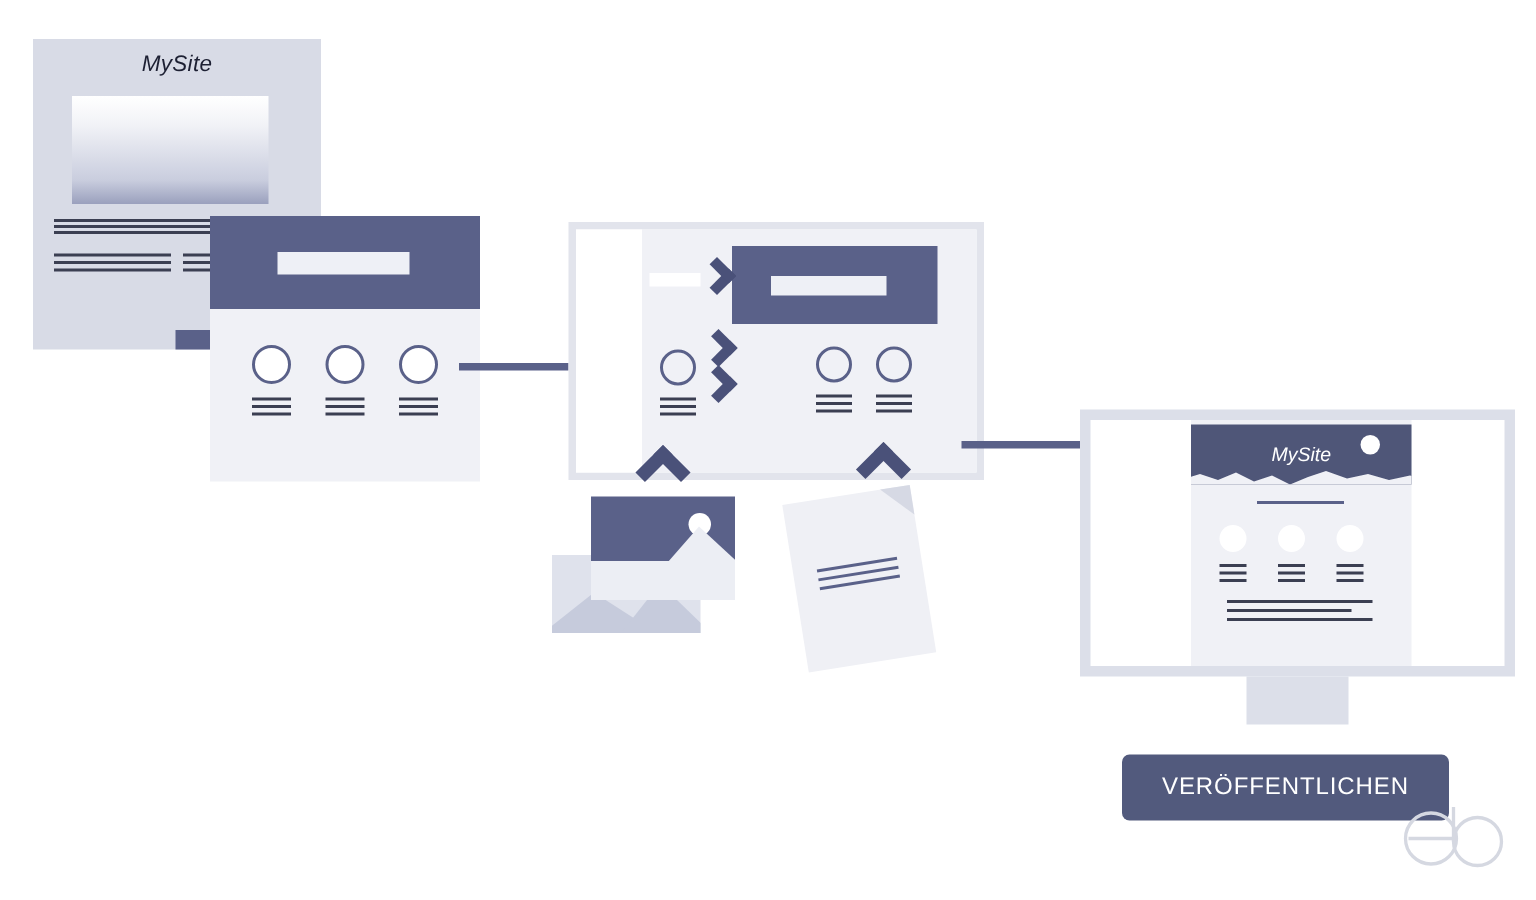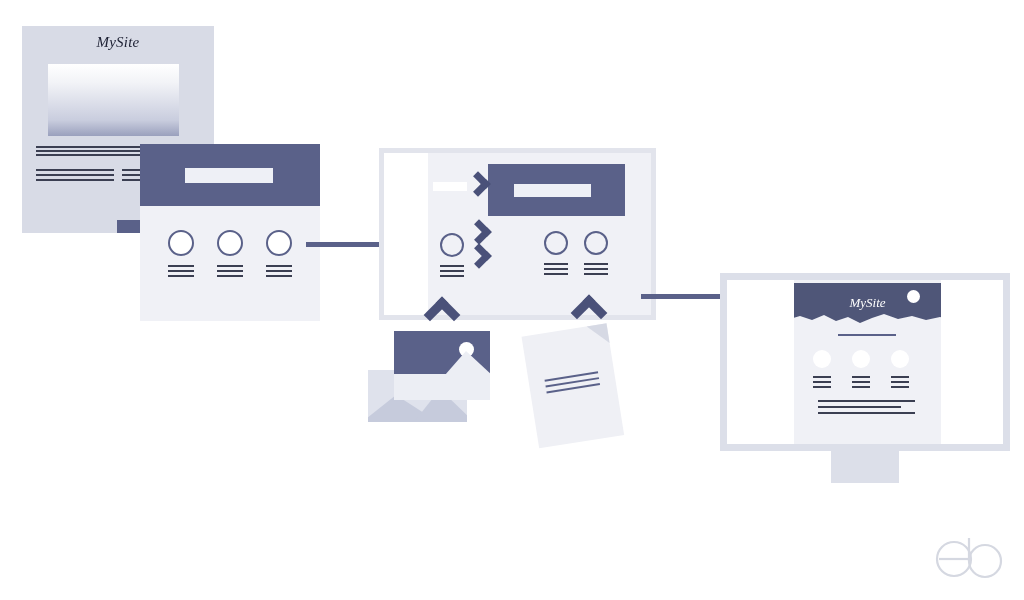--- a/index.html
+++ b/index.html
@@ -15,21 +15,21 @@
     width: 1024px;
     height: 600px;
     background: #ffffff;
     overflow: hidden;
   }
 
   
   .abs { position: absolute; }
   .txtline { background: #3b3f52; }
   .serif-italic {
-    font-family: Liberation Serif, serif;
+    font-family: Liberation Sans, sans-serif;
     font-style: italic;
   }
 
   
   .tpl-card-back {
     left: 22px; top: 26px;
     width: 192px; height: 207px;
     background: #d8dbe6;
   }
   .tpl-card-back .tpl-title {
@@ -452,20 +452,21 @@
       </div>
       <div class="site-body">
         <div class="txtline"></div>
         <div class="txtline short"></div>
         <div class="txtline"></div>
       </div>
     </div>
   </div>
   <div class="abs monitor-neck"></div>
 
+  <div class="abs publish-btn">VERÖFFENTLICHEN</div>
 
   <svg class="abs watermark" viewBox="0 0 84 48">
     <circle cx="26" cy="24" r="17" fill="none" stroke="#d5d8e1" stroke-width="2.2"></circle>
     <line x1="11" y1="24" x2="43" y2="24" stroke="#d5d8e1" stroke-width="2.2"></line>
     <circle cx="57" cy="26" r="16" fill="none" stroke="#d5d8e1" stroke-width="2.2"></circle>
     <line x1="41" y1="26" x2="41" y2="3" stroke="#d5d8e1" stroke-width="2.2"></line>
   </svg>
 
 </div>
 

